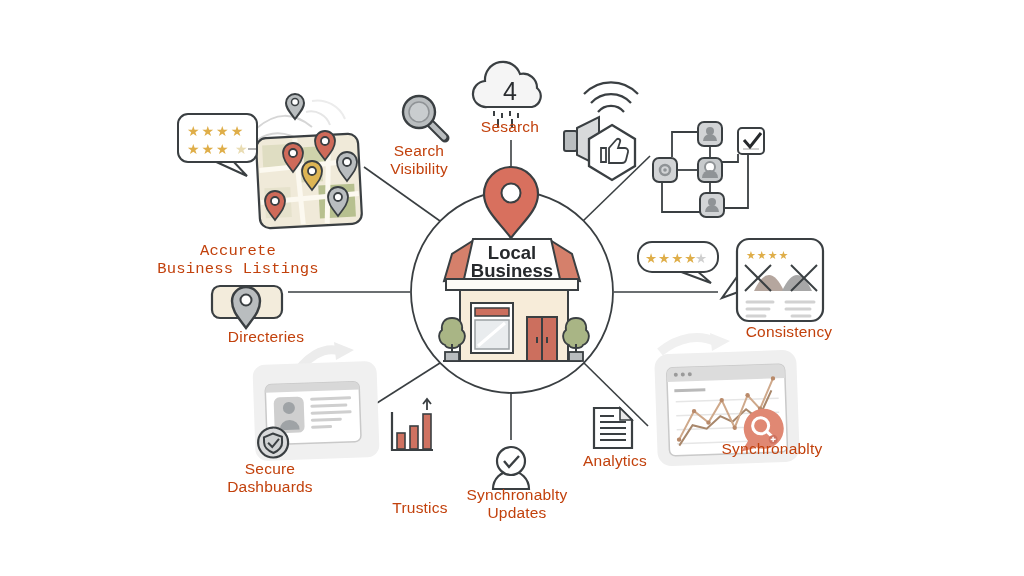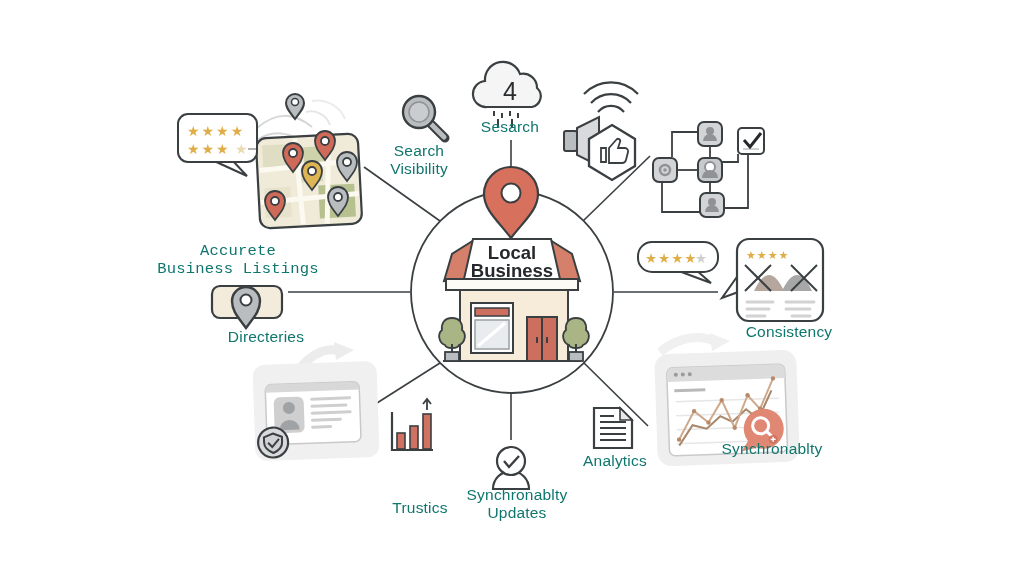--- a/index.html
+++ b/index.html
@@ -4,21 +4,21 @@
 <style>
   html,body{margin:0;padding:0;background:#ffffff;}
   .canvas{
     position:relative;width:1024px;height:576px;background:#ffffff;overflow:hidden;
     font-family:"Liberation Sans", sans-serif;color:#2a2d30;
   }
   .diagram-svg{position:absolute;left:0;top:0;width:1024px;height:576px;}
   .label{
     position:absolute;transform:translateX(-50%);text-align:center;
     font-size:15.5px;line-height:1.16;font-weight:500;white-space:pre-line;
-    color:#0f766e;letter-spacing:.2px;
+    color:#c2410c;letter-spacing:.2px;
   }
 </style>
 </head>
 <body>
 
 <div class="canvas">
 
 <svg class="diagram-svg" viewBox="0 0 1024 576">
 
   <g>
@@ -320,20 +320,22 @@
   </g>
 
 </svg>
 
 <div class="label" style="left:419px;top:142px;">Search
 Visibility</div>
 <div class="label" style="left:510px;top:118px;">Sesarch</div>
 <div class="label" style="left:238px;top:243px;font-family:Liberation Mono, monospace;">Accurete
 Business Listings</div>
 <div class="label" style="left:245px;top:328px;margin-left:21px;">Directeries</div>
+<div class="label" style="left:270px;top:460px;">Secure
+Dashbuards</div>
 <div class="label" style="left:420px;top:460px;margin-top:39px;">Trustics</div>
 <div class="label" style="left:517px;top:486px;">Synchronablty
 Updates</div>
 <div class="label" style="left:615px;top:452px;">Analytics</div>
 <div class="label" style="left:772px;top:440px;">Synchronablty</div>
 <div class="label" style="left:789px;top:323px;">Consistency</div>
 
 </div>
 
 </body></html>

